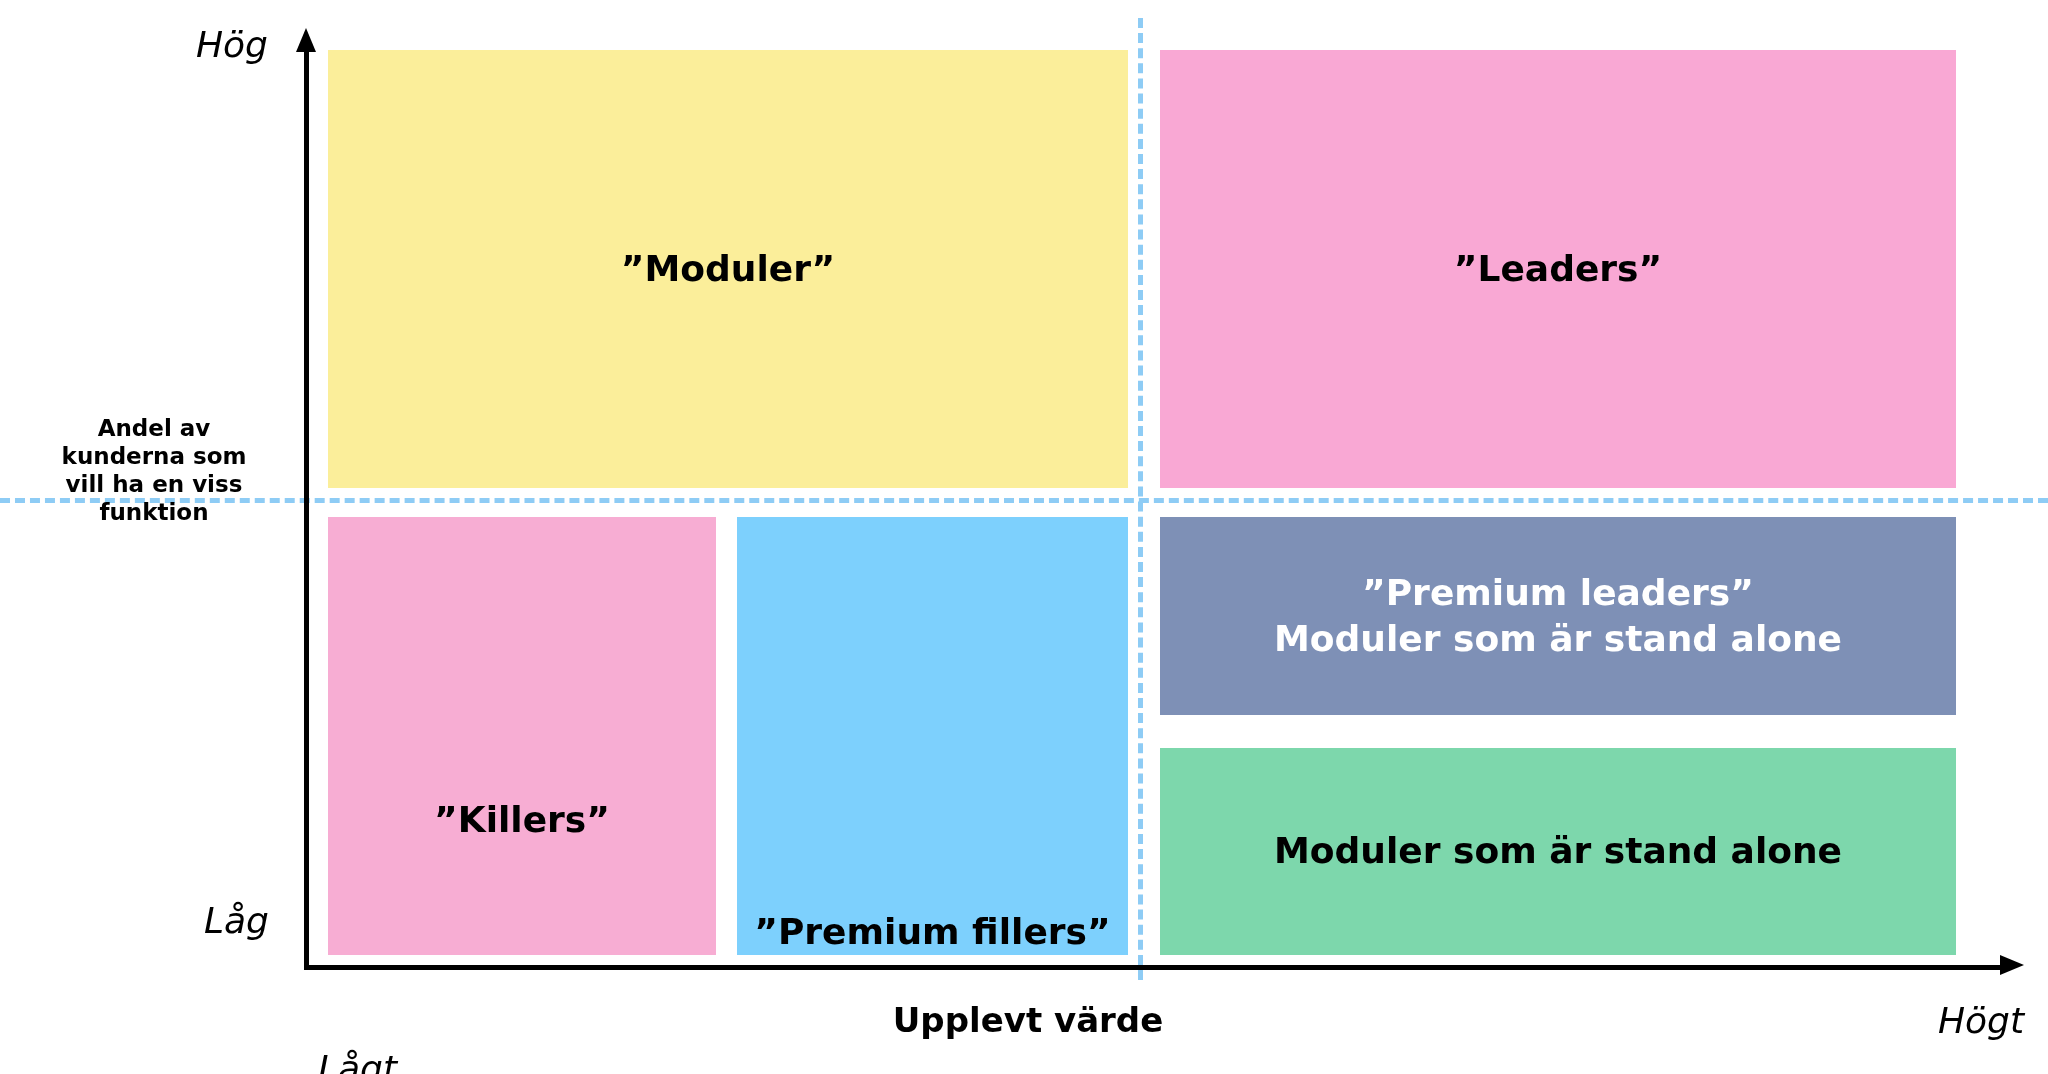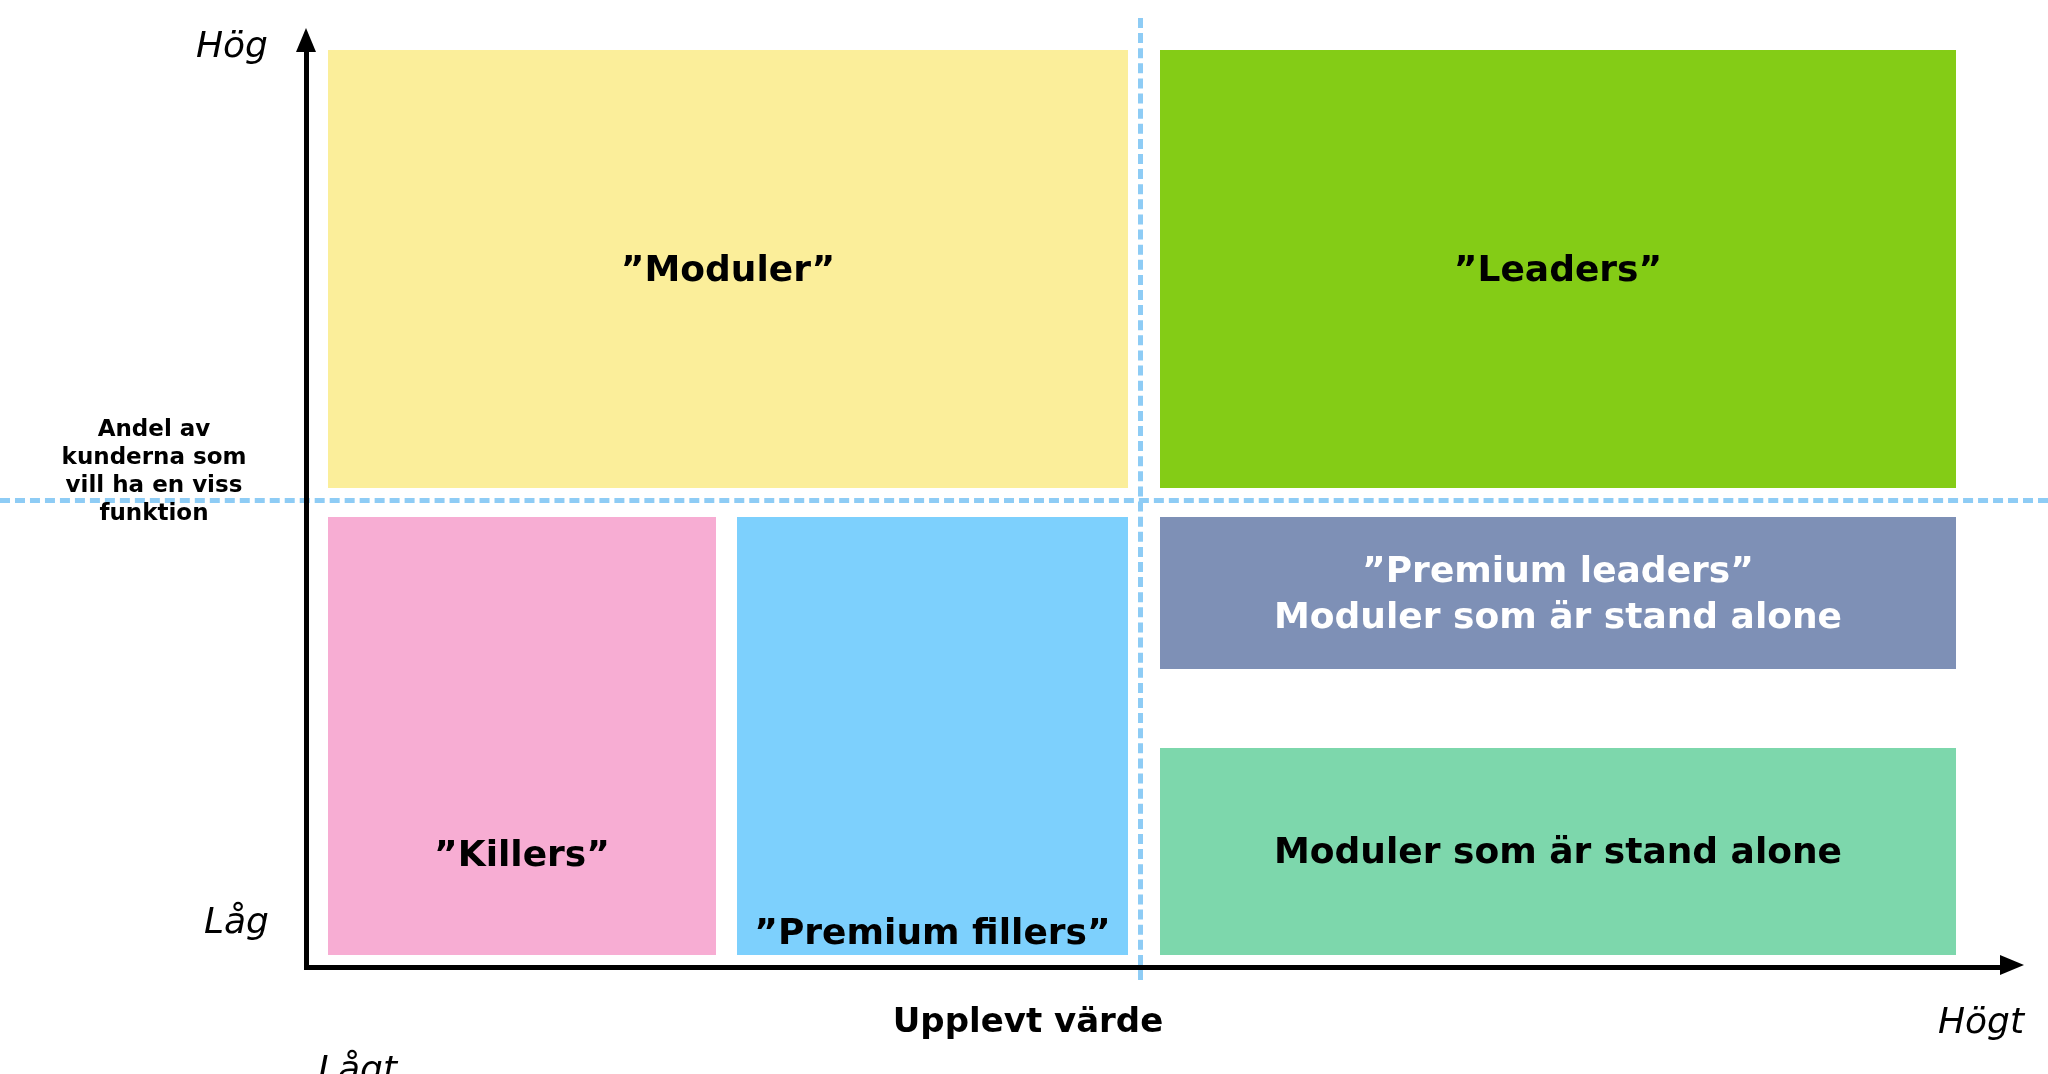--- a/index.html
+++ b/index.html
@@ -130,38 +130,38 @@
   .light-text { color: #ffffff; }
 
   #block-fillers {
     left: 328px;  top: 50px;
     width: 800px; height: 438px;
     background: #FBEE9A;
   }
   #block-leaders {
     left: 1160px; top: 50px;
     width: 796px; height: 438px;
-    background: #84cc16;
+    background: #f9a8d4;
   }
   #block-killers {
     left: 328px;  top: 517px;
     width: 388px; height: 438px;
     background: #F7ADD3;
     align-items: flex-end;
-    padding-bottom: 78px;
+    padding-bottom: 112px;
   }
   #block-premium-fillers {
     left: 737px;  top: 517px;
     width: 391px; height: 438px;
     background: #7DD0FD;
     align-items: flex-end;
   }
   #block-premium-leaders {
     left: 1160px; top: 517px;
-    width: 796px; height: 152px;
+    width: 796px; height: 198px;
     background: #7E90B6;
   }
   #block-stand-alone {
     left: 1160px; top: 748px;
     width: 796px; height: 207px;
     background: #7DD7AC;
   }
 </style>
 </head>
 <body>

